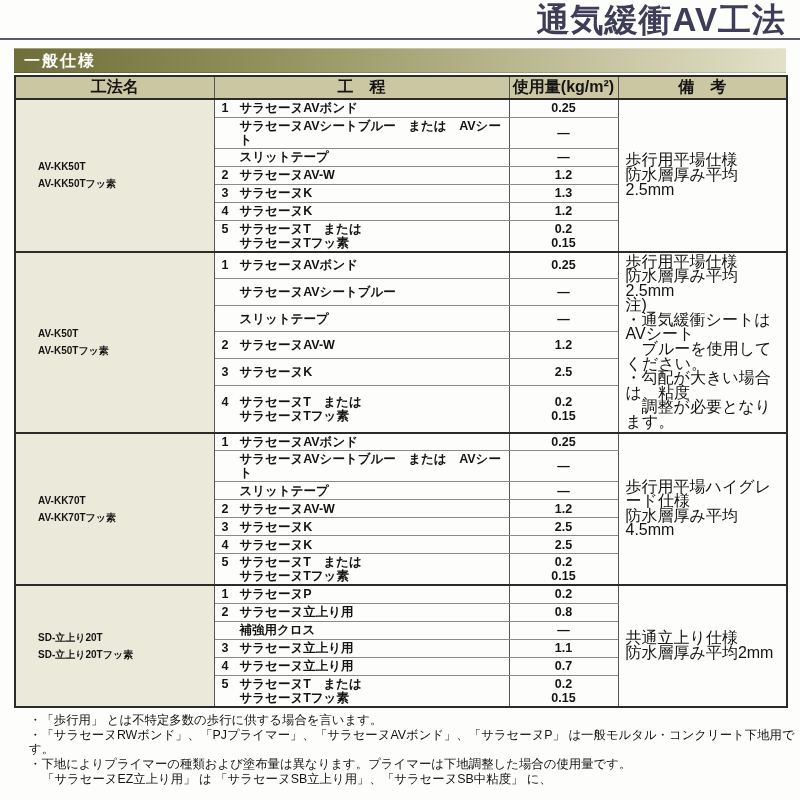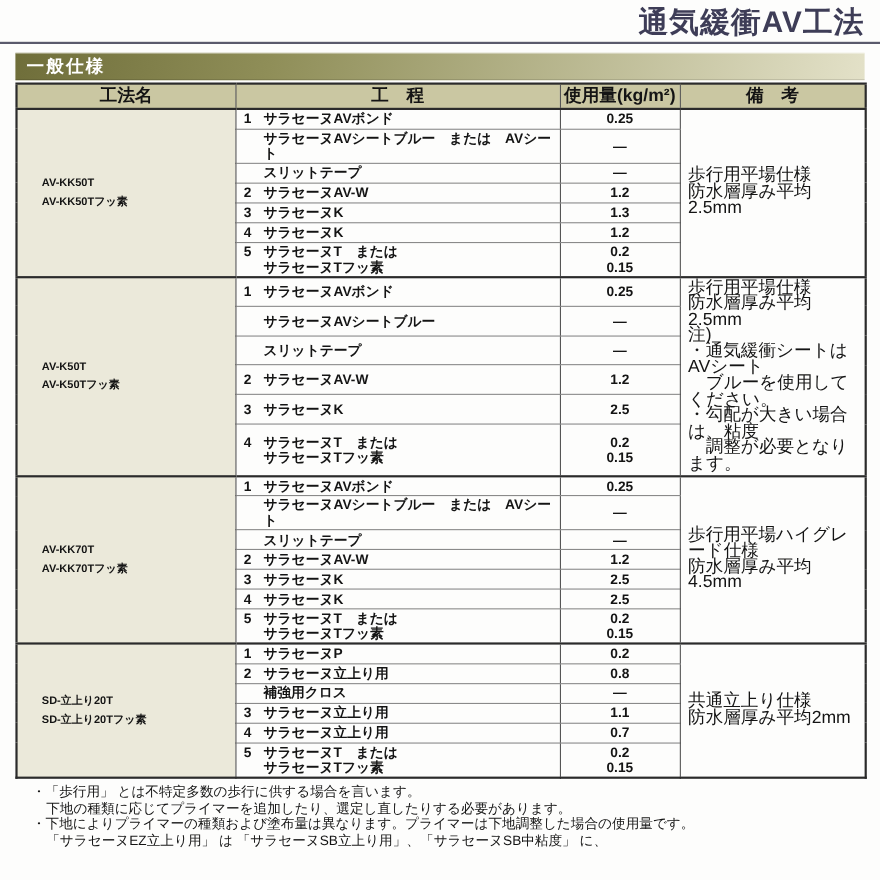--- a/index.html
+++ b/index.html
@@ -19,21 +19,21 @@
   html,body{width:800px;height:800px;}
   body{
     background:#fdfdfc;
     font-family:"Liberation Sans","DejaVu Sans",sans-serif;
     color:var(--text-color);
     overflow:hidden;
   }
   .title-wrap{padding:4px 14px 0 0;text-align:right;}
   .page-title{
     display:inline-block;
-    font-size:27px;
+    font-size:33px;
     font-weight:bold;
     color:var(--title-color);
     letter-spacing:1px;
     line-height:32px;
   }
   .title-rule{height:2px;background:var(--rule-color);margin-top:2px;}
   .band{
     margin:8px 14px 2px 14px;
     height:25px;
     background:linear-gradient(100deg,var(--band-dark) 0%,var(--band-mid) 30%,var(--band-light) 100%);
@@ -506,16 +506,16 @@
         <td class="usage-cell">
           <div>0.2</div>
           <div>0.15</div>
         </td>
       </tr>
     </tbody>
 </table>
 
 <div class="notes">
     <div class="note indent-1">・「歩行用」 とは不特定多数の歩行に供する場合を言います。</div>
-    <div class="note indent-2">下地の種類に応じてプライマーを追加したり、選定し直したりする必要があります。</div>
+    <div class="note indent-1">・「サラセーヌRWボンド」、「PJプライマー」、「サラセーヌAVボンド」、「サラセーヌP」 は一般モルタル・コンクリート下地用です。</div>
     <div class="note indent-1">・下地によりプライマーの種類および塗布量は異なります。プライマーは下地調整した場合の使用量です。</div>
     <div class="note indent-2">「サラセーヌEZ立上り用」 は 「サラセーヌSB立上り用」、「サラセーヌSB中粘度」 に、</div>
   </div>
 
 </body></html>

